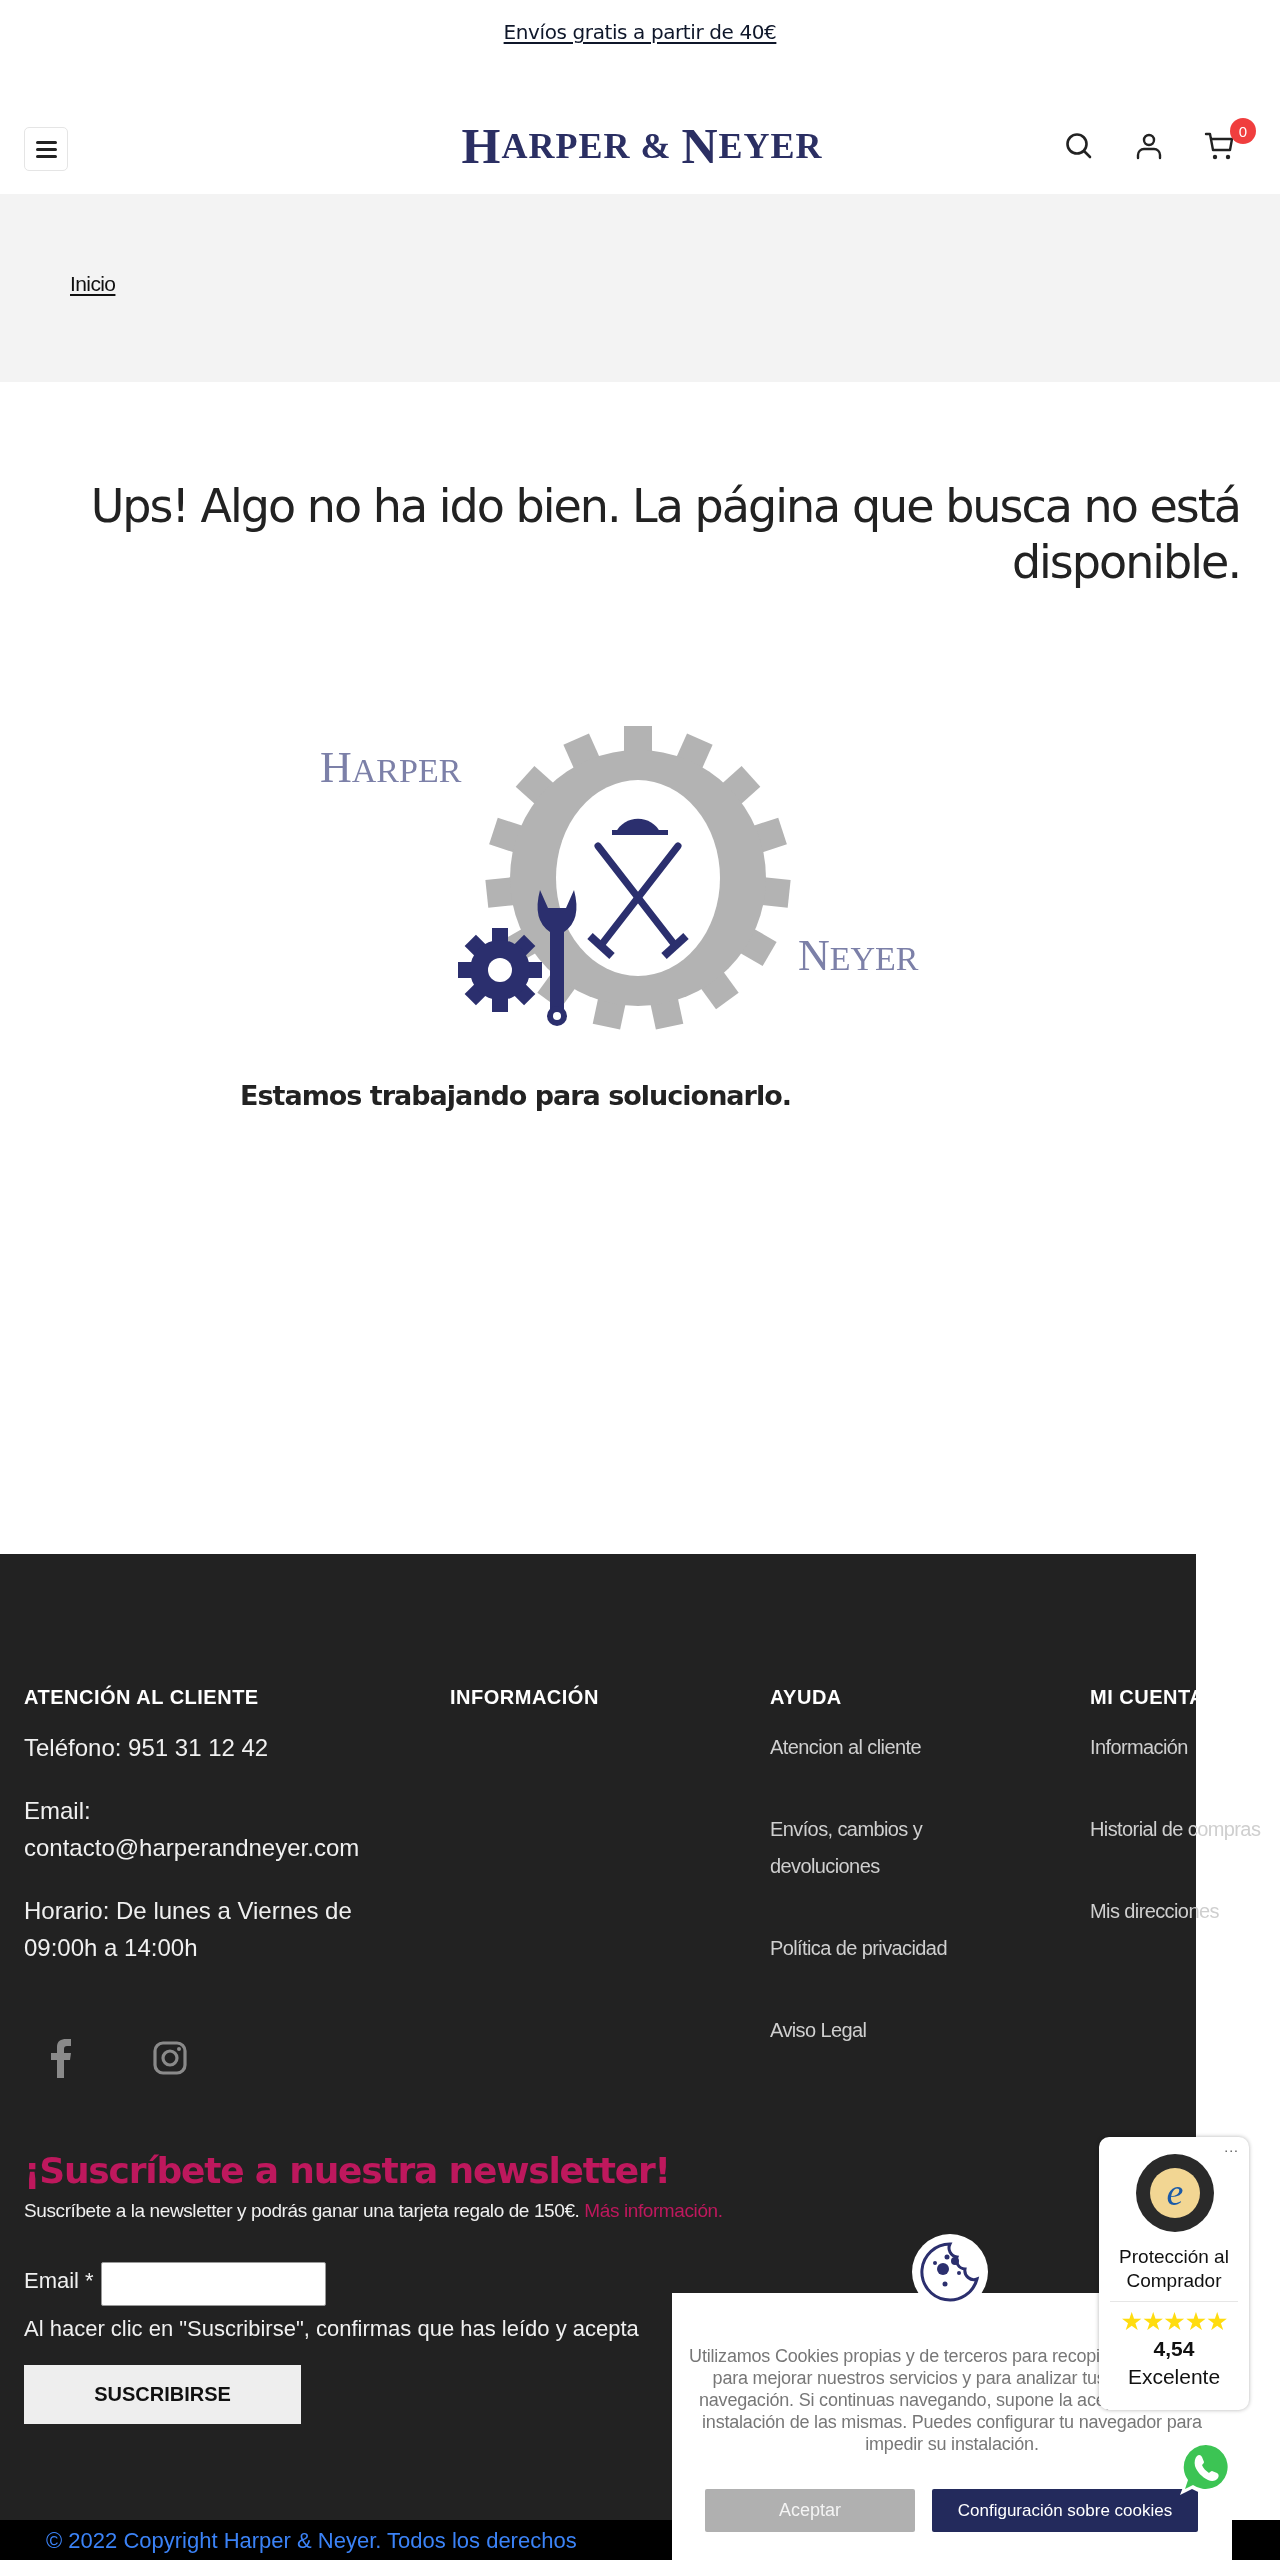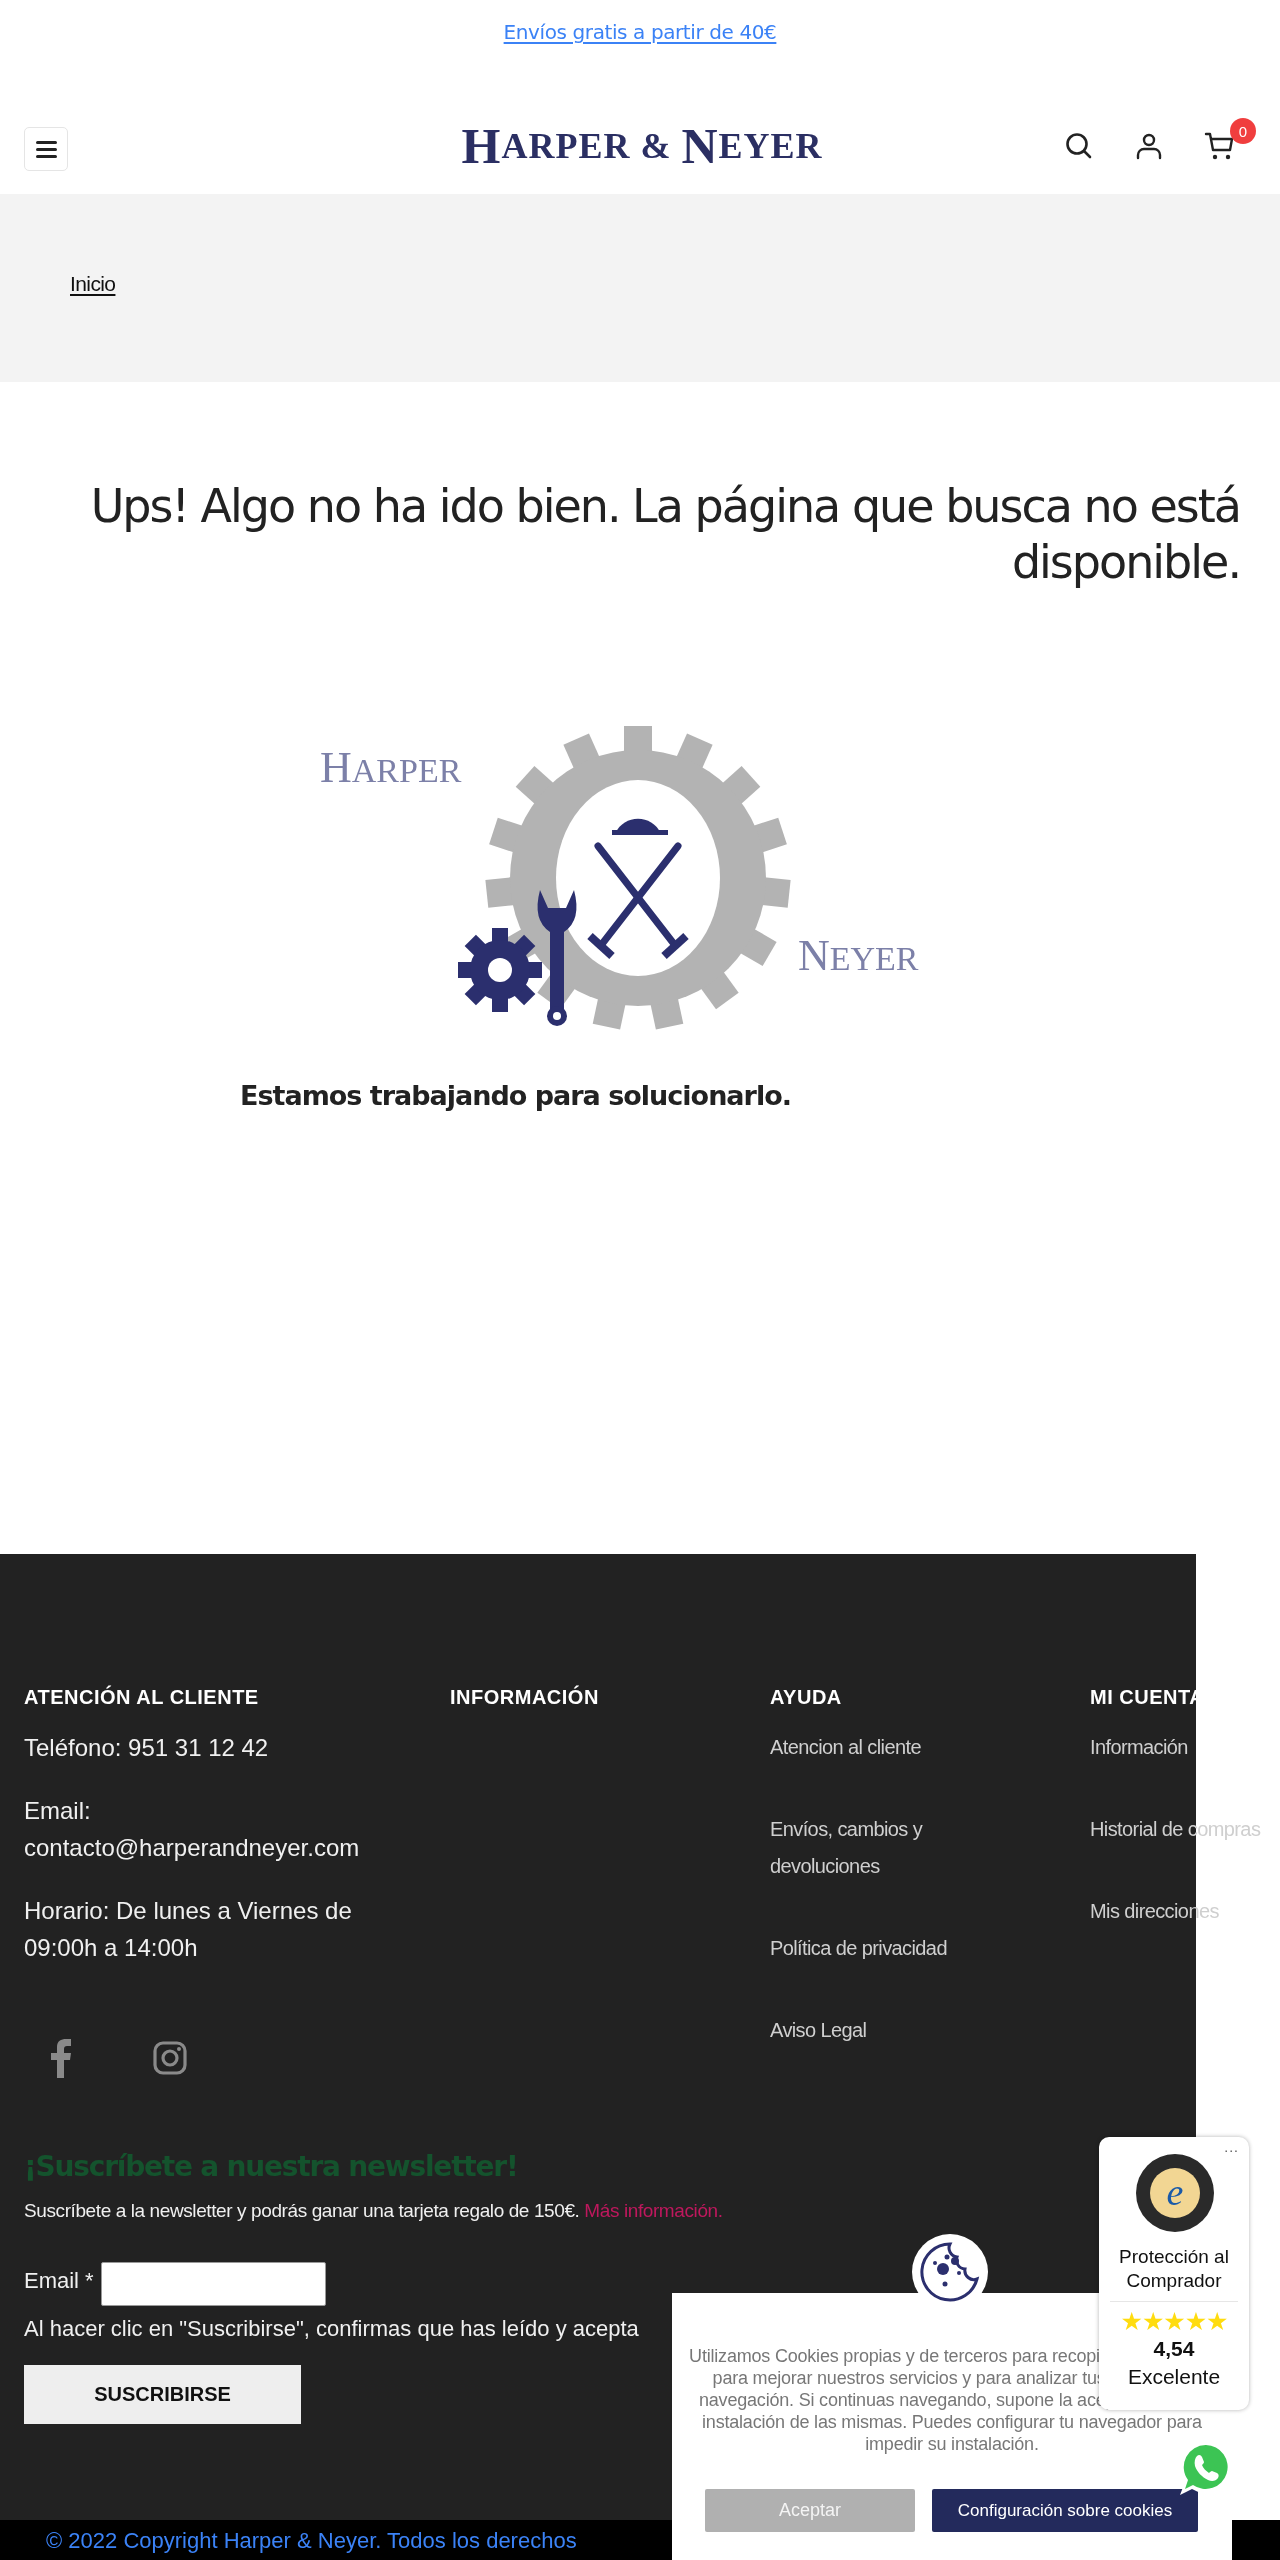--- a/index.html
+++ b/index.html
@@ -1,21 +1,21 @@
 <!DOCTYPE html>
 <html><head>
 <meta charset="utf-8">
 <style>
   * { box-sizing: border-box; margin: 0; padding: 0; }
   html, body { width: 1280px; height: 2560px; overflow: hidden; background: #ffffff; }
   body { font-family: "Liberation Sans", sans-serif; color: #222; position: relative; }
 
   
   .promo { position: absolute; left: 0; top: 0; width: 1280px; height: 64px; display: flex; align-items: center; justify-content: center; }
-  .promo a { font-size: 20px; color: #3b82f6; text-decoration: underline; text-underline-offset: 3px; font-family: "DejaVu Sans", sans-serif; letter-spacing: -0.4px; }
+  .promo a { font-size: 20px; color: #0f172a; text-decoration: underline; text-underline-offset: 3px; font-family: "DejaVu Sans", sans-serif; letter-spacing: -0.4px; }
 
   
   .header { position: absolute; left: 0; top: 64px; width: 1280px; height: 130px; }
   .menu-btn { position: absolute; left: 24px; top: 63px; width: 44px; height: 44px; border: 1px solid #e5e5e5; border-radius: 5px; background: #fff; display: flex; flex-direction: column; justify-content: center; align-items: center; gap: 4px; }
   .menu-btn span { display: block; width: 21px; height: 3px; background: #222; border-radius: 2px; }
   .logo { position: absolute; left: 440px; top: 52px; width: 404px; height: 60px; display: flex; align-items: center; justify-content: center; font-family: "Liberation Serif", serif; font-weight: bold; color: #2b2f63; font-size: 36px; letter-spacing: 1px; white-space: nowrap; }
   .logo .big { font-size: 50px; }
   .hicon { position: absolute; top: 62px; width: 40px; height: 40px; display: flex; align-items: center; justify-content: center; }
   .cart-badge { position: absolute; left: 1230px; top: 54px; width: 26px; height: 26px; border-radius: 50%; background: #f03e3e; color: #fff; font-size: 15px; display: flex; align-items: center; justify-content: center; }
 
@@ -32,21 +32,21 @@
   .footer { position: absolute; left: 0; top: 1554px; width: 1196px; height: 968px; background: #222222; color: #fff; }
   .fcol { position: absolute; top: 132px; }
   .fcol h4 { font-size: 20px; font-weight: bold; letter-spacing: 0.5px; color: #fff; margin-bottom: 20px; }
   .fcol .info { font-size: 24px; line-height: 37px; color: #f0f0f0; }
   .fcol .info p { margin-bottom: 26px; }
   .fcol ul { list-style: none; }
   .fcol li { font-size: 20px; line-height: 37px; color: #cfcfcf; margin-bottom: 45px; letter-spacing: -0.6px; }
   .fcol li a { color: #cfcfcf; text-decoration: none; }
   .social { position: absolute; top: 2038px; width: 40px; height: 40px; display: flex; align-items: center; justify-content: center; }
 
-  .nl-title { position: absolute; left: 24px; top: 2150px; font-family: "DejaVu Sans", sans-serif; font-size: 28px; font-weight: bold; color: #14532d; letter-spacing: -1.2px; }
+  .nl-title { position: absolute; left: 24px; top: 2150px; font-family: "DejaVu Sans", sans-serif; font-size: 36px; font-weight: bold; color: #be185d; letter-spacing: -1.2px; }
   .nl-desc { position: absolute; left: 24px; top: 2200px; font-size: 19px; color: #f0f0f0; letter-spacing: -0.4px; white-space: nowrap; }
   .nl-desc a { color: #be185d; text-decoration: none; }
   .nl-email-label { position: absolute; left: 24px; top: 2268px; font-size: 22px; color: #f0f0f0; }
   .nl-email-input { position: absolute; left: 101px; top: 2262px; width: 225px; height: 44px; background: #fff; border: 1px solid #999; border-radius: 2px; }
   .nl-consent { position: absolute; left: 24px; top: 2316px; font-size: 22px; color: #f0f0f0; white-space: nowrap; }
   .nl-btn { position: absolute; left: 24px; top: 2365px; width: 277px; height: 59px; background: #eeeeee; color: #111; border: none; font-size: 20px; font-weight: bold; display: flex; align-items: center; justify-content: center; font-family: "Liberation Sans", sans-serif; }
 
   .bottom-bar { position: absolute; left: 0; top: 2520px; width: 1280px; height: 40px; background: #000; }
   .bottom-bar span { position: absolute; left: 46px; top: 8px; font-size: 22px; color: #3b82f6; white-space: nowrap; }
 

